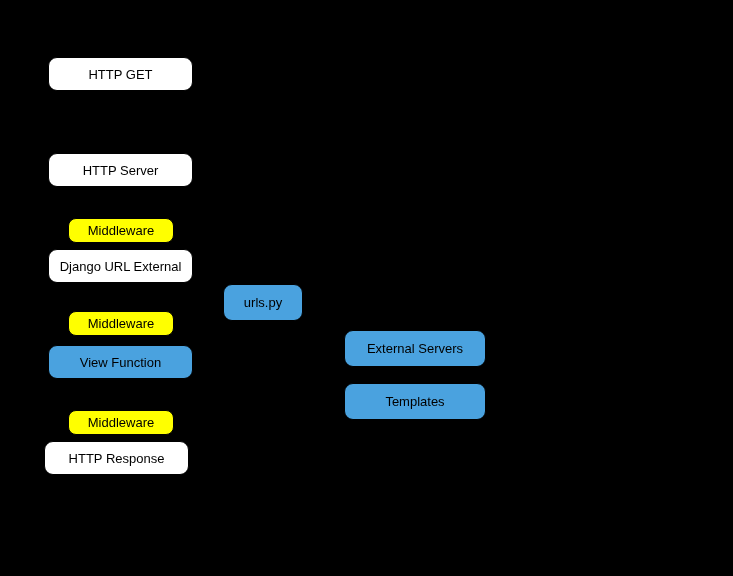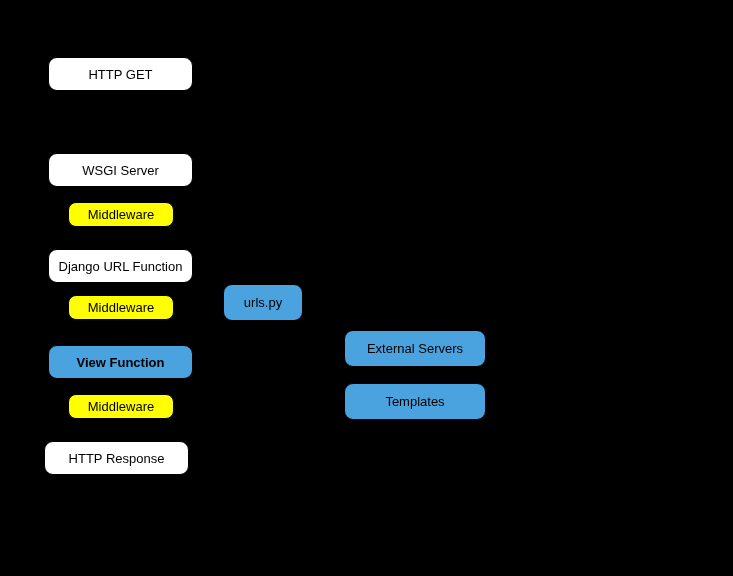--- a/index.html
+++ b/index.html
@@ -32,55 +32,56 @@
     white-space: nowrap;
     border: 1px solid #000000;
   }
   .node.white {
     background: var(--node-white, #ffffff);
     border-radius: 9px;
   }
   .node.yellow {
     background: var(--node-yellow, #ffff00);
     border-radius: 8px;
+    margin-top: 16px;
   }
   .node.blue {
     background: var(--node-blue, #4aa2df);
     border-radius: 9px;
     text-align: right;
   }
 
   
   .pos-http-get        { left: 48px;  top: 57px;  width: 145px; height: 34px; }
   .pos-wsgi-server     { left: 48px;  top: 153px; width: 145px; height: 34px; }
   .pos-middleware-1    { left: 68px;  top: 202px; width: 106px; height: 25px; }
   .pos-url-dispatch    { left: 48px;  top: 249px; width: 145px; height: 34px; }
   .pos-middleware-2    { left: 68px;  top: 295px; width: 106px; height: 25px; }
-  .pos-view-function   { left: 48px;  top: 345px; width: 145px; height: 34px; font-weight: bold; }
+  .pos-view-function   { left: 48px;  top: 345px; width: 145px; height: 34px; }
   .pos-middleware-3    { left: 68px;  top: 394px; width: 106px; height: 25px; }
   .pos-http-response   { left: 44px;  top: 441px; width: 145px; height: 34px; }
 
   
   .pos-urls-py         { left: 223px; top: 284px; width: 80px;  height: 37px; }
   .pos-models          { left: 344px; top: 277px; width: 142px; height: 37px; }
   .pos-external-servers{ left: 344px; top: 330px; width: 142px; height: 37px; }
   .pos-templates       { left: 344px; top: 383px; width: 142px; height: 37px; }
 </style>
 </head>
 <body>
 
 <div class="canvas">
 
   <div class="node white pos-http-get">HTTP GET</div>
 
-  <div class="node white pos-wsgi-server">WSGI Server</div>
+  <div class="node white pos-wsgi-server">HTTP Server</div>
 
   <div class="node yellow pos-middleware-1">Middleware</div>
 
-  <div class="node white pos-url-dispatch">Django URL Function</div>
+  <div class="node white pos-url-dispatch">Django URL External</div>
 
   <div class="node yellow pos-middleware-2">Middleware</div>
 
   <div class="node blue pos-view-function">View Function</div>
 
   <div class="node yellow pos-middleware-3">Middleware</div>
 
   <div class="node white pos-http-response">HTTP Response</div>
 
   <div class="node blue pos-urls-py">urls.py</div>

